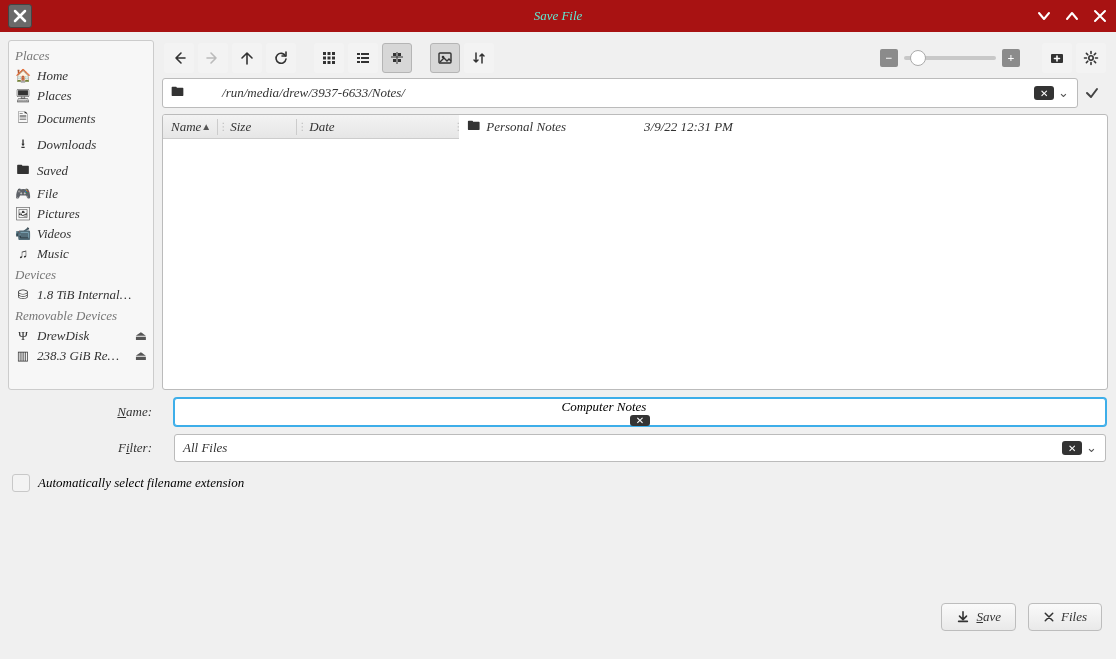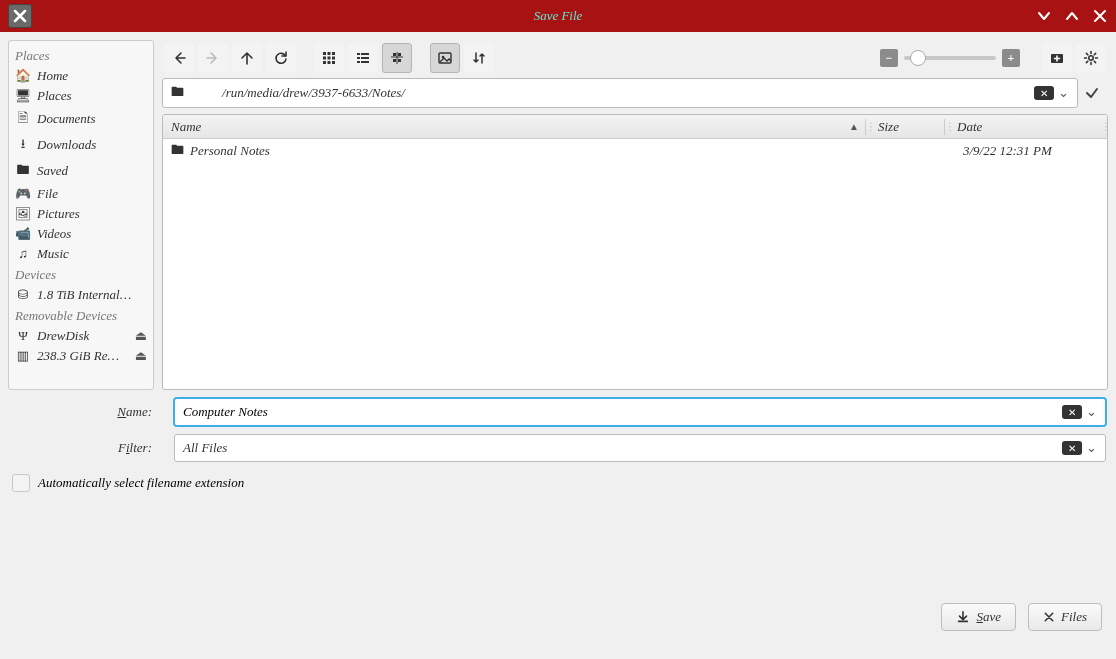--- a/index.html
+++ b/index.html
@@ -121,21 +121,21 @@
 }
 .dropdown-caret { font-style:normal; color:#555; padding:0 4px;}
 .gobtn { width:24px;text-align:center;font-style:normal;color:#444;}
 .filelist {
   margin-top:6px;
   flex:1;
   background:#fff;
   border:1px solid #bbb;
   border-radius:3px;
   display:flex;
-  flex-direction:column;
+  flex-direction:row;
   overflow:hidden;
 }
 .filelist .header {
   display:flex;
   align-items:center;
   background:linear-gradient(#f3f3f3,#e6e6e6);
   border-bottom:1px solid #ccc;
   font-style:italic;
   height:24px;
 }
@@ -172,21 +172,21 @@
 .combo {
   flex:1;
   display:flex;
   align-items:center;
   background:#fff;
   border:1px solid #bbb;
   border-radius:3px;
   height:28px;
   padding:0 4px;
 }
-.combo.focus{ border:1px solid #3daee9; box-shadow:0 0 0 1px #3daee9; }
+.combo.focus{ border:1px solid #3daee9; box-shadow:0 0 0 1px #3daee9;flex-direction:column; }
 .combo input{
   flex:1;border:none;outline:none;
   font-family:inherit;font-size:13px;font-style:italic;
   padding:0 4px;background:transparent;
 }
 .combo .text{ flex:1;font-style:italic;padding-left:4px;}
 .auto-ext {
   display:flex;align-items:center;gap:8px;
   padding:4px 2px 0 2px;
   color:#000000;font-style:italic;

